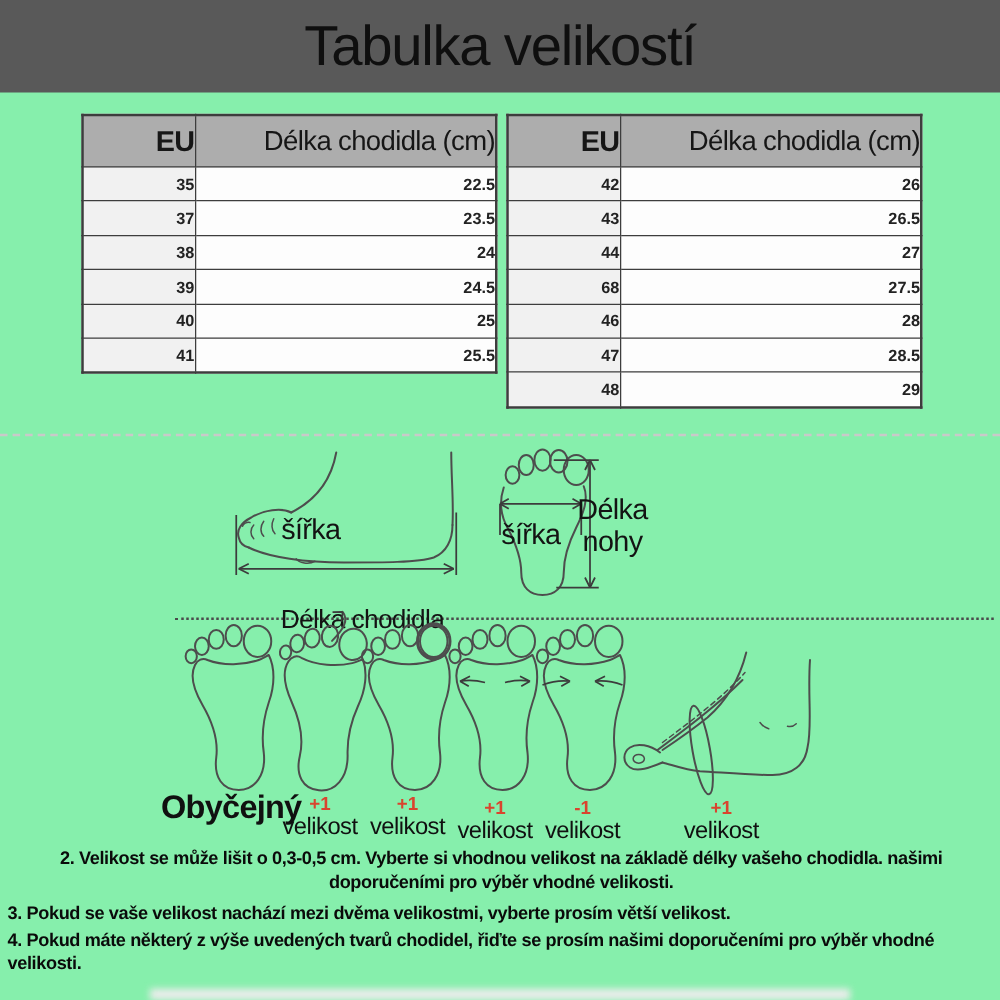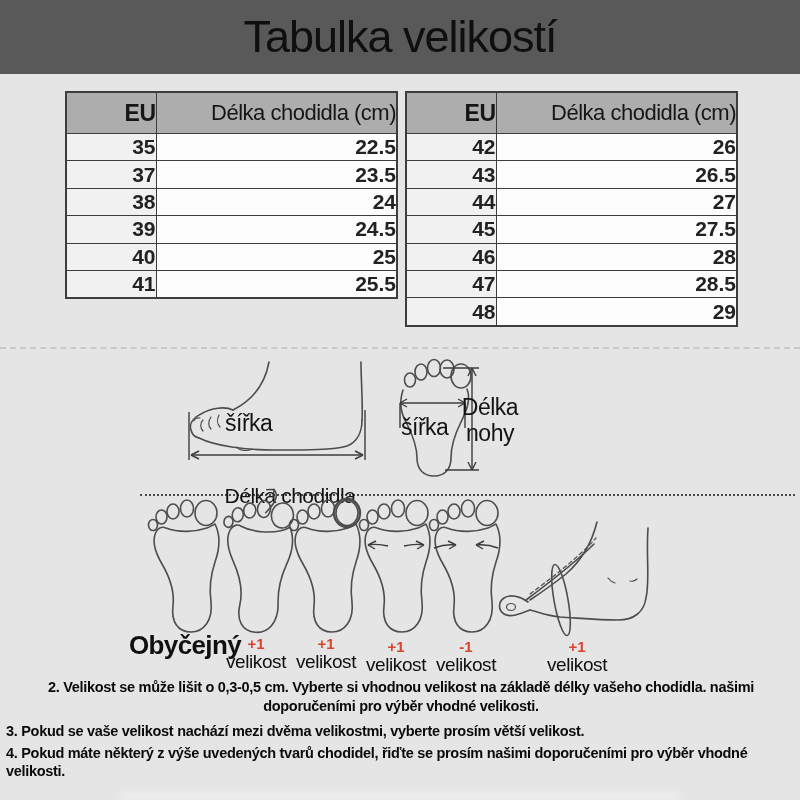--- a/index.html
+++ b/index.html
@@ -1,32 +1,32 @@
 <!DOCTYPE html>
 <html><head>
 <meta charset="utf-8">
 <style>
   html,body{margin:0;padding:0;background:#fff;}
-  .stage{position:relative;width:800px;height:800px;background:#e5e5e5;overflow:hidden;
+  .stage{position:relative;width:800px;height:800px;background:#86efac;overflow:hidden;
          font-family:"Liberation Sans",sans-serif;color:#111;}
 
   
   .titlebar{position:absolute;left:0;top:0;width:800px;height:74px;background:#595959;
             display:flex;align-items:center;justify-content:center;}
   .titlebar h1{margin:0;font-size:45px;font-weight:500;letter-spacing:-1px;color:#0f0f0f;}
 
   
   table.size-table{position:absolute;top:91px;border-collapse:collapse;table-layout:fixed;
                    width:331px;background:#fdfdfd;border:2px solid #3d3d3d;}
   table.size-table.left{left:65px;}
   table.size-table.right{left:405px;}
   table.size-table th,table.size-table td{border:1.6px solid #3d3d3d;text-align:right;padding:0;}
   table.size-table th{height:40px;background:#adadad;font-size:22px;font-weight:400;letter-spacing:-0.5px;color:#161616;}
   table.size-table th.eu-col{font-weight:700;font-size:23px;}
-  table.size-table td{height:26.4px;font-size:21px;font-weight:700;color:#222;background:#fdfdfd;}
+  table.size-table td{height:26.4px;font-size:13px;font-weight:700;color:#222;background:#fdfdfd;}
   table.size-table td.eu-col{background:#f1f1f1;}
   col.c1{width:90px;} col.c2{width:241px;}
 
   
   .sep-dashed{position:absolute;left:0;top:347px;width:800px;height:0;border-top:2.5px dashed #c9c9c9;}
   .sep-dotted{position:absolute;left:140px;top:494px;width:655px;height:0;border-top:2px dotted #4a4a4a;}
 
   
   svg{position:absolute;overflow:visible;}
   .stroke{fill:none;stroke:#4d4d4d;stroke-width:1.6;stroke-linecap:round;stroke-linejoin:round;}
@@ -117,21 +117,21 @@
         </tr>
         <tr>
           <td class="eu-col">43</td>
           <td>26.5</td>
         </tr>
         <tr>
           <td class="eu-col">44</td>
           <td>27</td>
         </tr>
         <tr>
-          <td class="eu-col">45</td>
+          <td class="eu-col">68</td>
           <td>27.5</td>
         </tr>
         <tr>
           <td class="eu-col">46</td>
           <td>28</td>
         </tr>
         <tr>
           <td class="eu-col">47</td>
           <td>28.5</td>
         </tr>

